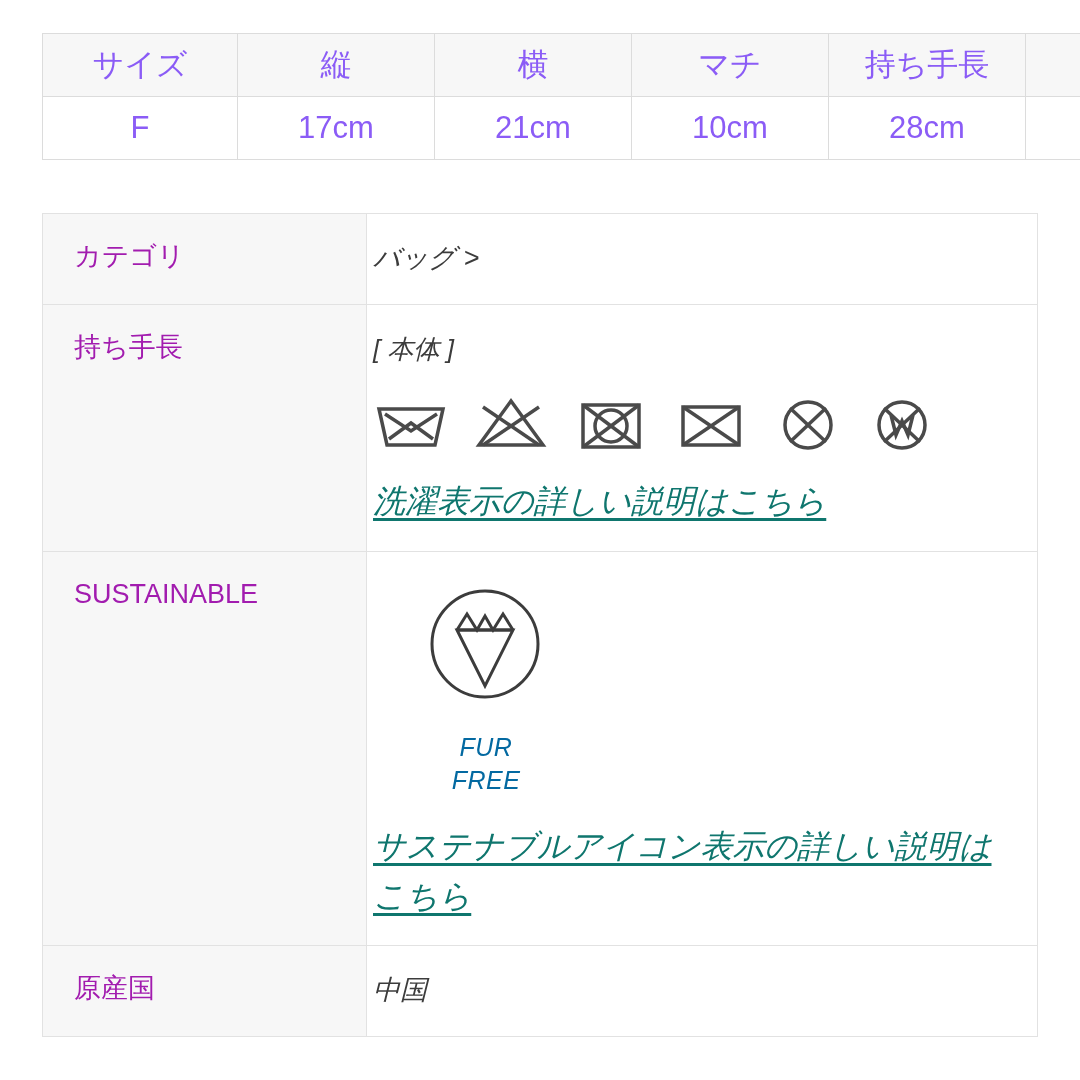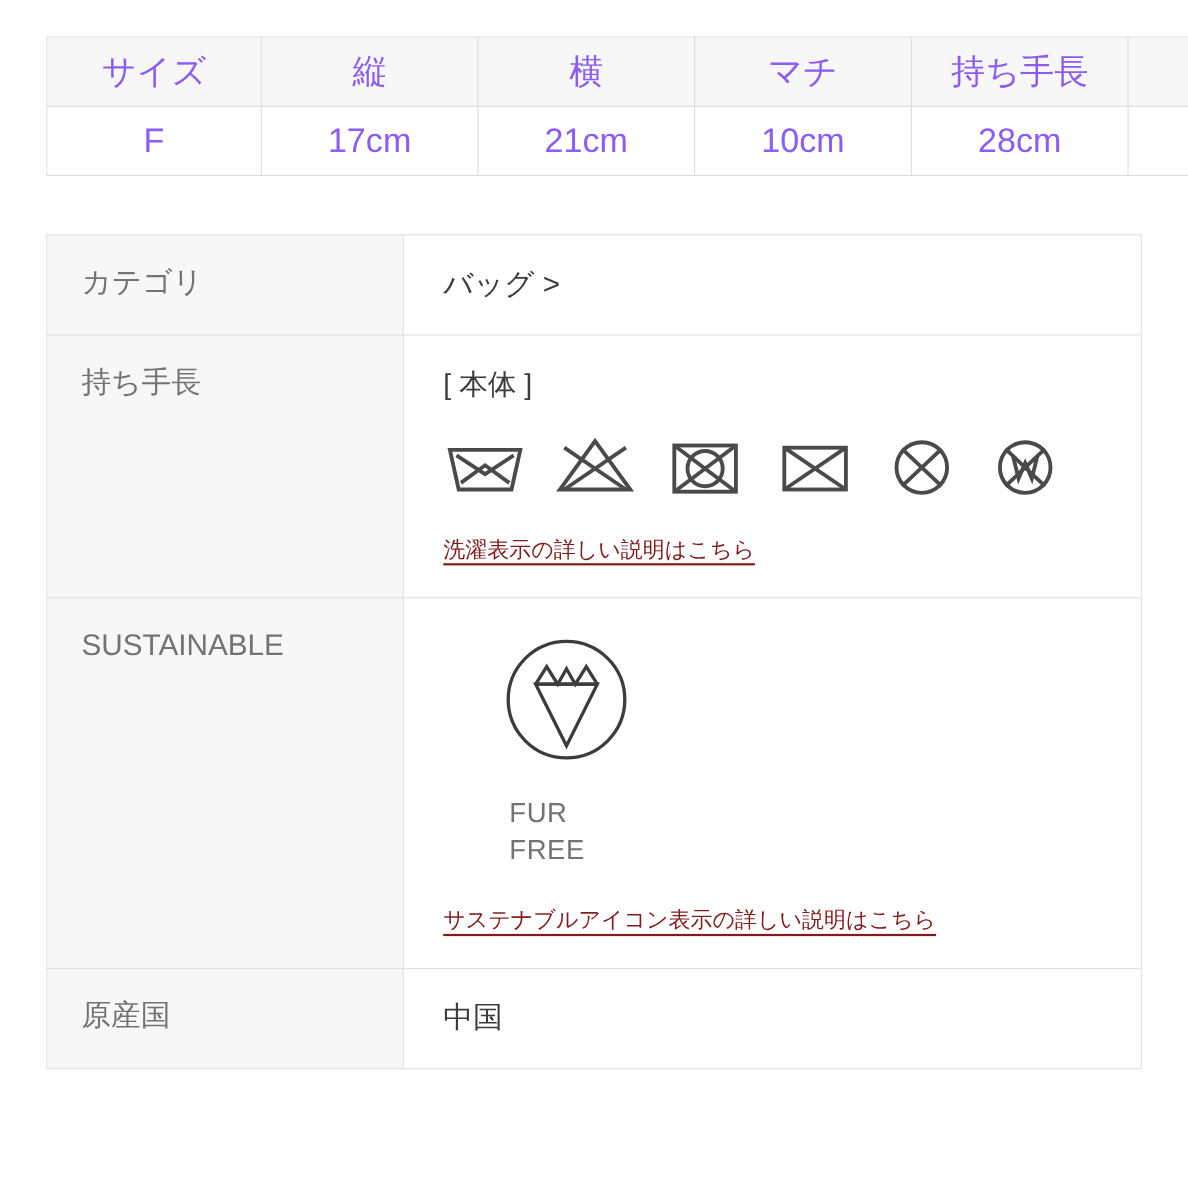--- a/index.html
+++ b/index.html
@@ -63,64 +63,66 @@
   }
   .detail-table td {
     border: 1px solid #e2e2e2;
     vertical-align: top;
     padding: 0;
   }
   .detail-table td.label {
     width: 292px;
     background: #f7f7f7;
     font-size: 27px;
-    color: #737373;
+    color: #a21caf;
     padding: 24px 0 24px 31px;
     line-height: 1.4;
   }
   .detail-table td.value {
     background: #ffffff;
     font-size: 27px;
     color: #3c3c3c;
-    padding: 24px 20px 24px 36px;
+    padding: 24px 20px 24px 6px;
     line-height: 1.55;
+    font-style: italic;
   }
 
   .link-underline {
-    color: #7f1d1d;
+    color: #0f766e;
     text-decoration: underline;
     text-underline-offset: 6px;
     display: inline-block;
-    font-size: 20px;
+    font-size: 32px;
   }
 
   .washing-head {
     font-size: 26px;
     margin-bottom: 26px;
   }
   .wash-icons {
     display: flex;
     align-items: center;
     gap: 28px;
     margin: 22px 0 26px 2px;
   }
   .wash-icons svg { display: block; }
 
   .sustain-block {
     padding-left: 32px;
     padding-top: 10px;
   }
   .fur-free-text {
+    text-align: center;
     width: 106px;
     margin-left: 28px;
     font-size: 25px;
     line-height: 1.35;
     letter-spacing: 0.5px;
     margin-top: 10px;
-    color: #737373;
+    color: #0369a1;
   }
   .sustain-link-wrap { margin-top: 24px; }
 </style>
 </head>
 <body>
 
 <div class="page">
 
   <div class="size-table-wrap">
     <table class="size-table">

